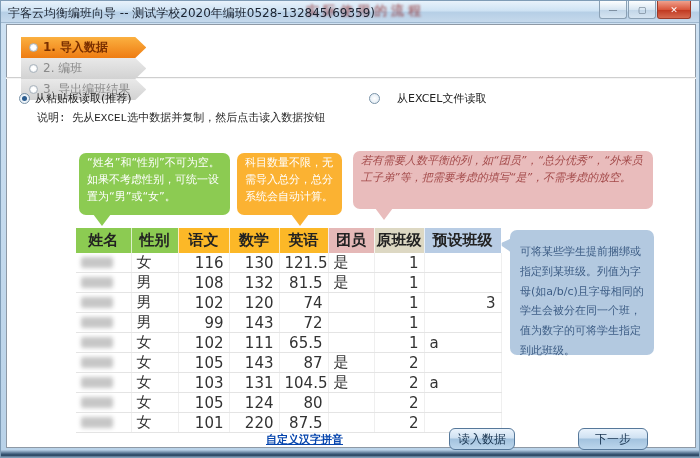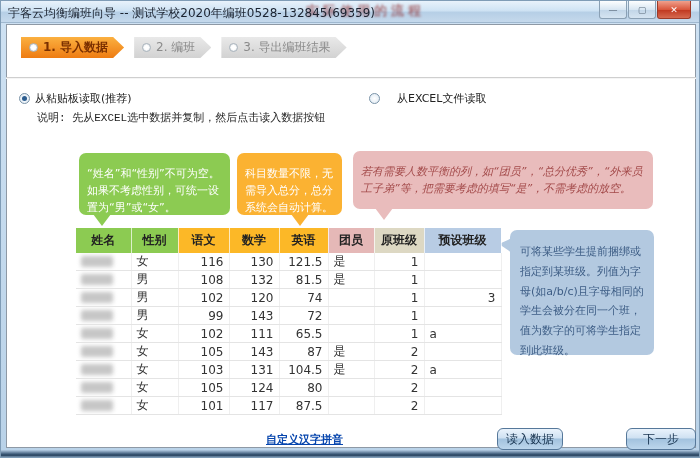--- a/index.html
+++ b/index.html
@@ -41,21 +41,21 @@
     color:#fff; border-color:#9c3a28; font-weight:bold;
   }
   
   .panel {
     position:absolute; left:5px; top:23px; width:690px; height:424px;
     background:#fff; border:1px solid #8e99a5;
   }
   .steps-sep { position:absolute; left:5px; top:76px; width:690px; height:2px;
     border-top:1px solid #cfcfcf; border-bottom:1px solid #f5f5f5; }
   
-  .steps { position:absolute; left:20px; top:36px; display:flex; }
+  .steps { position:absolute; left:20px; top:36px; display:flex;flex-direction:column; }
   .step {
     position:relative; height:21px; display:flex; align-items:center;
     padding:0 16px 0 8px; margin-right:10px;
     clip-path:polygon(0 0, calc(100% - 11px) 0, 100% 50%, calc(100% - 11px) 100%, 0 100%);
     background:linear-gradient(#e9e9e9,#d2d2d2); color:#8a8a8a; font-size:12px;
     white-space:nowrap;
   }
   .step.active {
     background:linear-gradient(#fbb040,#ee7c12); color:#7a2f00; font-weight:bold;
   }
@@ -68,21 +68,21 @@
   .radio-circle {
     width:11px; height:11px; border-radius:50%; border:1px solid #7a93a8;
     background:radial-gradient(#fff,#dce8f2); margin-right:5px; position:relative;
   }
   .radio-circle.checked::after {
     content:""; position:absolute; left:2px; top:2px; width:5px; height:5px;
     border-radius:50%; background:#2c5d8f;
   }
   .instruction { position:absolute; left:36px; top:109px; color:#1f1f1f;font-family:Liberation Mono, monospace; }
   
-  .bubble { position:absolute; border-radius:7px; padding:12px 8px; line-height:1.55; }
+  .bubble { position:absolute; border-radius:7px; padding:1px 8px; line-height:1.55; }
   .bubble::after { content:""; position:absolute; width:0; height:0; }
   .bubble-green { left:78px; top:152px; width:151px; height:62px;
     background:#8ccb52; color:#fff; }
   .bubble-green::after { left:14px; bottom:-11px;
     border-left:9px solid transparent; border-right:9px solid transparent;
     border-top:12px solid #8ccb52; }
   .bubble-orange { left:236px; top:152px; width:105px; height:62px;
     background:#fbb232; color:#fff; }
   .bubble-orange::after { left:54px; bottom:-11px;
     border-left:9px solid transparent; border-right:9px solid transparent;
@@ -92,21 +92,21 @@
   .bubble-pink::after { left:22px; bottom:-11px;
     border-left:9px solid transparent; border-right:9px solid transparent;
     border-top:12px solid #e9bcbc; }
   .bubble-blue { left:509px; top:229px; width:144px; height:125px;
     background:#b3c9e0; color:#3d5d85; padding:12px 10px; line-height:1.8; }
   .bubble-blue::after { left:-11px; top:8px;
     border-top:6px solid transparent; border-bottom:9px solid transparent;
     border-right:13px solid #b3c9e0; }
   
   table.students { position:absolute; left:75px; top:227px; width:425px;
-    border-collapse:collapse; table-layout:fixed; font-size:12px; }
+    border-collapse:collapse; table-layout:fixed; font-size:15px; }
   table.students th {
     height:25px; font-weight:bold; color:#222; text-align:center;
     border-right:1px solid rgba(255,255,255,.7);
   }
   th.h-green { background:#8ccb52; }
   th.h-orange { background:#fcb827;margin-left:44px; }
   th.h-pink { background:#e5b8b7; }
   th.h-tan { background:#ddd8c3; }
   th.h-blue { background:#b8cce4; }
   table.students td {
@@ -118,21 +118,20 @@
   .name-blur { width:32px; height:11px; background:#c6c6c6; border-radius:2px;
     filter:blur(2px); }
   
   .pinyin-link { position:absolute; left:265px; top:431px; color:#0645ad;
     text-decoration:underline; font-weight:bold; cursor:pointer; }
   .btn {
     position:absolute; height:22px; border:1px solid #56789a; border-radius:6px;
     background:linear-gradient(#eaf3fc 0%,#cfe1f2 45%,#a2c2de 50%,#bcd6ec 100%);
     color:#16324e; font-size:12px; text-align:center; line-height:20px;
     cursor:pointer;
-    margin-left:48px;
   }
   .btn-read { left:448px; top:427px; width:66px; }
   .btn-next { left:577px; top:427px; width:70px; }
   .bottom-frame2 { position:absolute; left:0; bottom:0; width:100%; height:7px;
     background:linear-gradient(#b5cde4,#44617f 55%,#24405c 75%,#7c97b2); }
 </style>
 </head>
 <body>
 
 <div class="window">
@@ -299,21 +298,21 @@
           <td class="c-member"></td>
           <td class="c-num">2</td>
           <td class="c-preset"></td>
         </tr>
         <tr>
           <td class="c-name">
             <div class="name-blur"></div>
           </td>
           <td class="c-gender">女</td>
           <td class="c-num">101</td>
-          <td class="c-num">117</td>
+          <td class="c-num">220</td>
           <td class="c-num">87.5</td>
           <td class="c-member"></td>
           <td class="c-num">2</td>
           <td class="c-preset"></td>
         </tr>
       </tbody>
   </table>
 
   <span class="pinyin-link">自定义汉字拼音</span>
   <div class="btn btn-read">读入数据</div>

